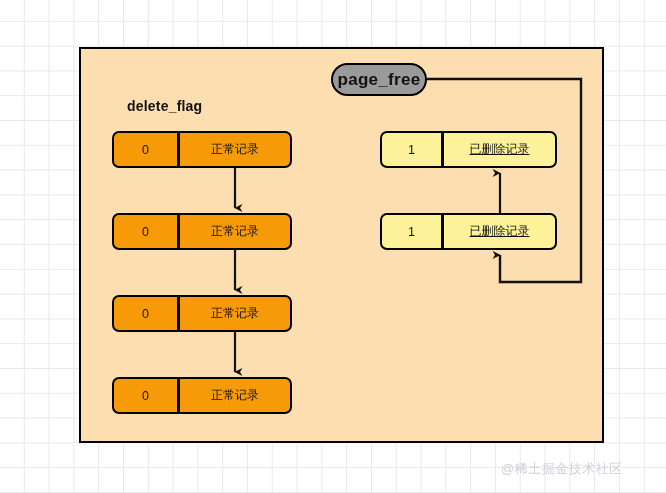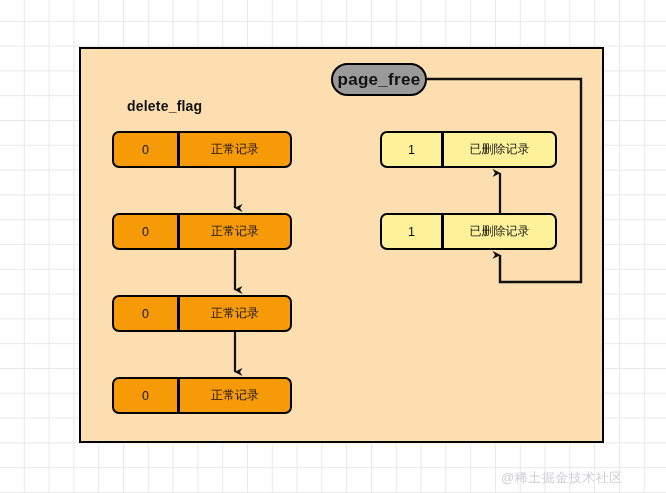--- a/index.html
+++ b/index.html
@@ -83,21 +83,21 @@
     font-size: 12px;
   }
 
   
   .record-row.normal .record-cell { background: #f79a08; }
   .record-row.normal .record-cell.text { width: 113px; }
 
   
   .record-row.deleted .record-cell { background: #fdf19a; }
   .record-row.deleted .record-cell.flag { width: 63px; }
-  .record-row.deleted .record-cell.text { width: 114px; }
+  .record-row.deleted .record-cell.text { width: 114px; text-decoration: underline; }
 
   
   #row-normal-0 { left: 112px; top: 131px; }
   #row-normal-1 { left: 112px; top: 213px; }
   #row-normal-2 { left: 112px; top: 295px; }
   #row-normal-3 { left: 112px; top: 377px; }
 
   
   #row-deleted-0 { left: 380px; top: 131px; }
   #row-deleted-1 { left: 380px; top: 213px; }
@@ -133,21 +133,20 @@
 
   
   #watermark {
     position: absolute;
     left: 501px;
     top: 460px;
     font-size: 13px;
     color: #cfcfd6;
     white-space: nowrap;
     letter-spacing: 0.5px;
-    margin-top: 9px;
   }
 </style>
 </head>
 <body>
 
 <div id="canvas"></div>
 
 <div id="page-container"></div>
 
 <div id="delete-flag-label">delete_flag</div>

